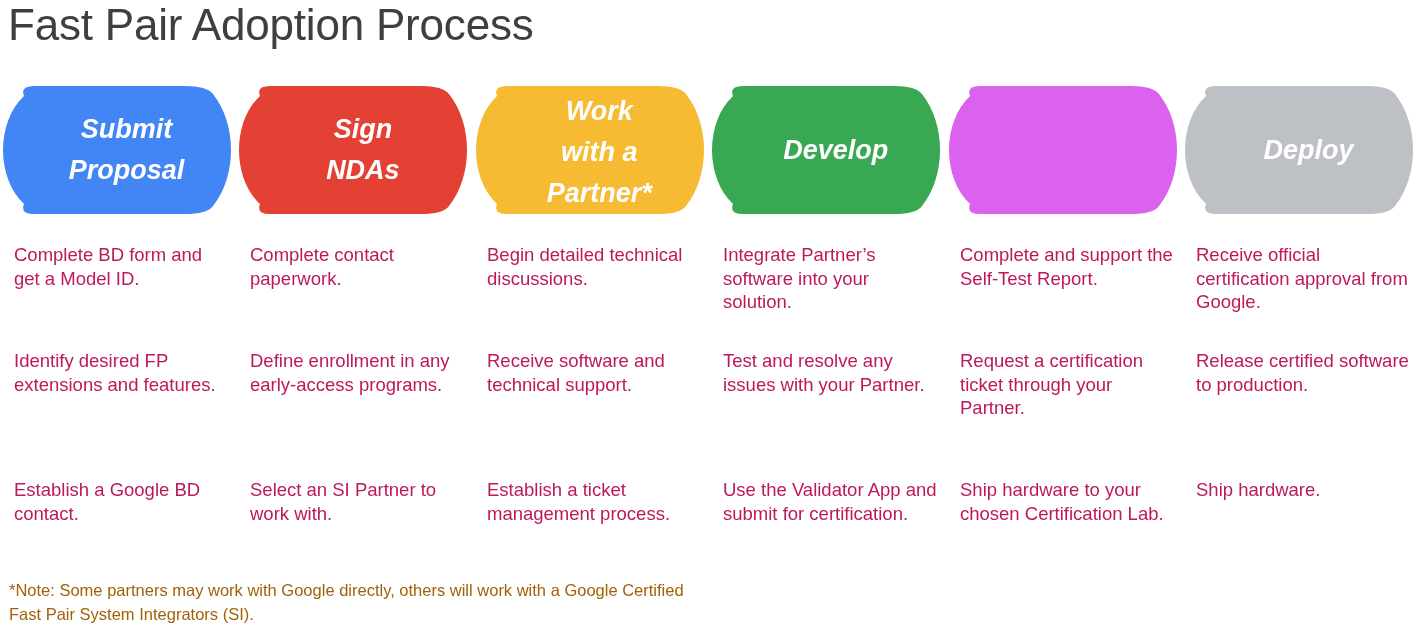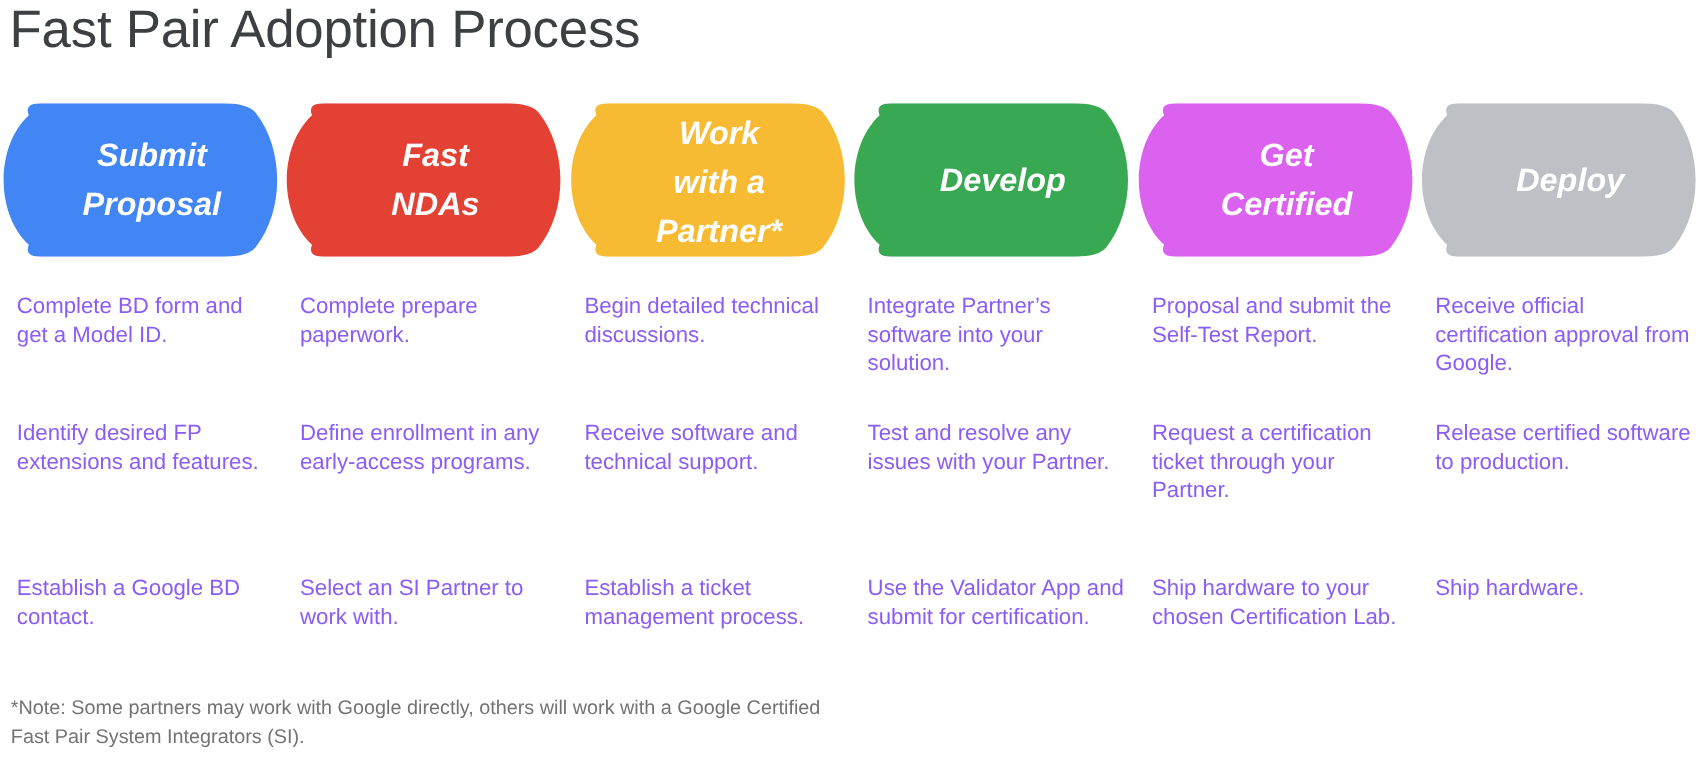--- a/index.html
+++ b/index.html
@@ -93,37 +93,37 @@
     top: 0;
     width: 222px;
   }
 
   .step-item {
     position: absolute;
     left: 0;
     width: 216px;
     font-size: 18.5px;
     line-height: 23.5px;
-    color: #8b5cf6;
+    color: #be185d;
     font-weight: 400;
   }
 
   .step-item.r0 { top: 7px; }
   .step-item.r1 { top: 113px; }
   .step-item.r2 { top: 242px; }
 
   
   .footnote {
     position: absolute;
     left: 9px;
     top: 578px;
     width: 700px;
     font-size: 16.5px;
     line-height: 24px;
-    color: #737373;
+    color: #a16207;
     font-weight: 400;
   }
 </style>
 </head>
 <body>
 
 <div class="page">
 
   <div class="page-title">Fast Pair Adoption Process</div>
 
@@ -148,21 +148,21 @@
           <path d="M 34 0
           L 185 0
           Q 207 0 213 8
           C 237 38.4 237 89.6 213 120
           Q 207 128 185 128
           L 34 128
           Q 20 128 24 118
           C -4 92.16 -4 35.84 24 10
           Q 20 0 34 0 Z" fill="#E34133"></path>
         </svg>
-        <div class="chevron-label">Fast
+        <div class="chevron-label">Sign
 NDAs</div>
       </div>
       <div class="chevron" style="left: 472.8px; align-items: flex-end;">
         <svg class="chevron-shape" viewBox="0 0 237 128" width="237" height="128">
           <path d="M 34 0
           L 185 0
           Q 207 0 213 8
           C 237 38.4 237 89.6 213 120
           Q 207 128 185 128
           L 34 128
@@ -193,22 +193,20 @@
           <path d="M 34 0
           L 185 0
           Q 207 0 213 8
           C 237 38.4 237 89.6 213 120
           Q 207 128 185 128
           L 34 128
           Q 20 128 24 118
           C -4 92.16 -4 35.84 24 10
           Q 20 0 34 0 Z" fill="#DB62EE"></path>
         </svg>
-        <div class="chevron-label">Get
-Certified</div>
       </div>
       <div class="chevron" style="left: 1182px;">
         <svg class="chevron-shape" viewBox="0 0 237 128" width="237" height="128">
           <path d="M 34 0
           L 185 0
           Q 207 0 213 8
           C 237 38.4 237 89.6 213 120
           Q 207 128 185 128
           L 34 128
           Q 20 128 24 118
@@ -219,36 +217,36 @@
       </div>
     </div>
 
   <div class="columns">
       <div class="col" style="left: 14px;">
         <div class="step-item r0">Complete BD form and get a Model ID.</div>
         <div class="step-item r1">Identify desired FP extensions and features.</div>
         <div class="step-item r2">Establish a Google BD contact.</div>
       </div>
       <div class="col" style="left: 250px;">
-        <div class="step-item r0">Complete prepare paperwork.</div>
+        <div class="step-item r0">Complete contact paperwork.</div>
         <div class="step-item r1">Define enrollment in any early-access programs.</div>
         <div class="step-item r2">Select an SI Partner to work with.</div>
       </div>
       <div class="col" style="left: 487px;">
         <div class="step-item r0">Begin detailed technical discussions.</div>
         <div class="step-item r1">Receive software and technical support.</div>
         <div class="step-item r2">Establish a ticket management process.</div>
       </div>
       <div class="col" style="left: 723px;">
         <div class="step-item r0">Integrate Partner’s software into your solution.</div>
         <div class="step-item r1">Test and resolve any issues with your Partner.</div>
         <div class="step-item r2">Use the Validator App and submit for certification.</div>
       </div>
       <div class="col" style="left: 960px;">
-        <div class="step-item r0">Proposal and submit the Self-Test Report.</div>
+        <div class="step-item r0">Complete and support the Self-Test Report.</div>
         <div class="step-item r1">Request a certification ticket through your Partner.</div>
         <div class="step-item r2">Ship hardware to your chosen Certification Lab.</div>
       </div>
       <div class="col" style="left: 1196px;">
         <div class="step-item r0">Receive official certification approval from Google.</div>
         <div class="step-item r1">Release certified software to production.</div>
         <div class="step-item r2">Ship hardware.</div>
       </div>
     </div>
 

